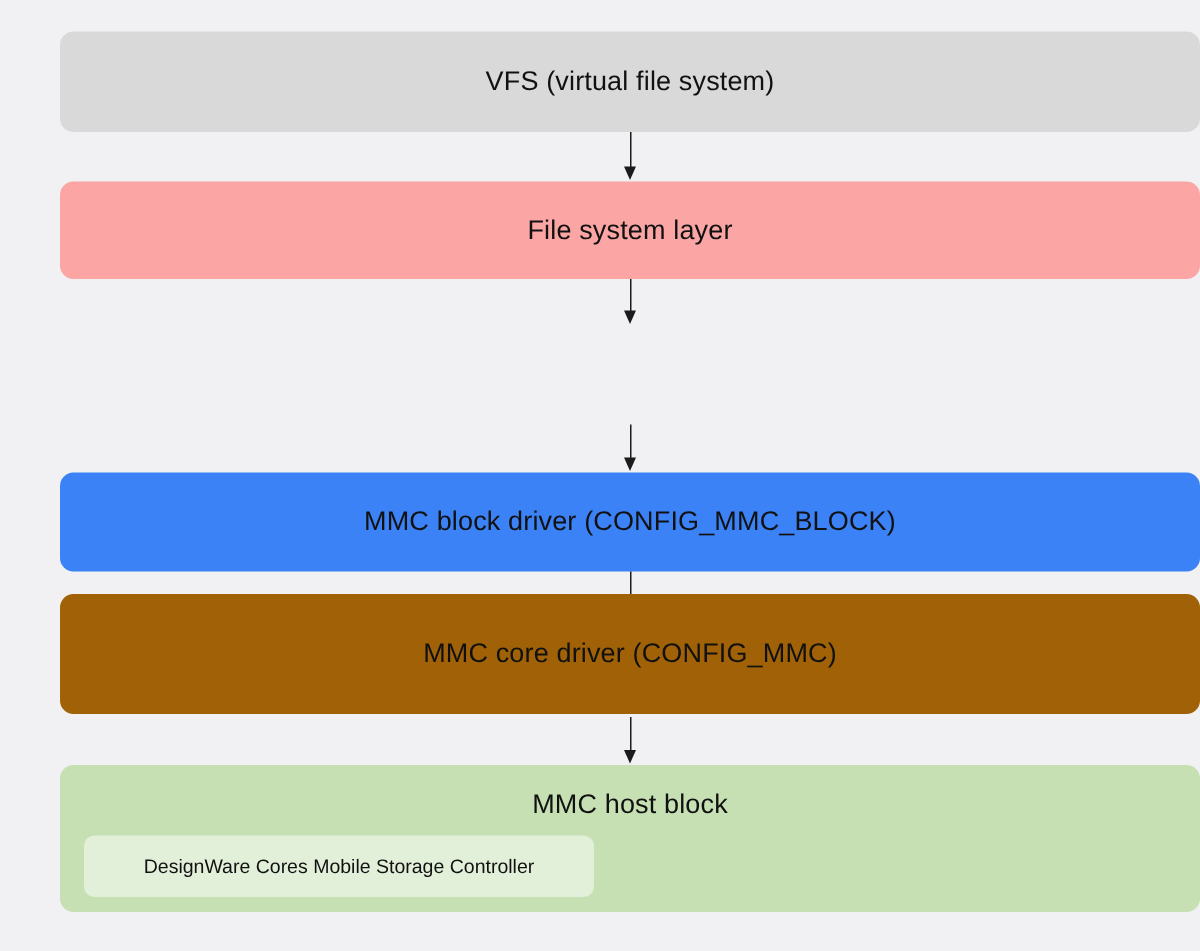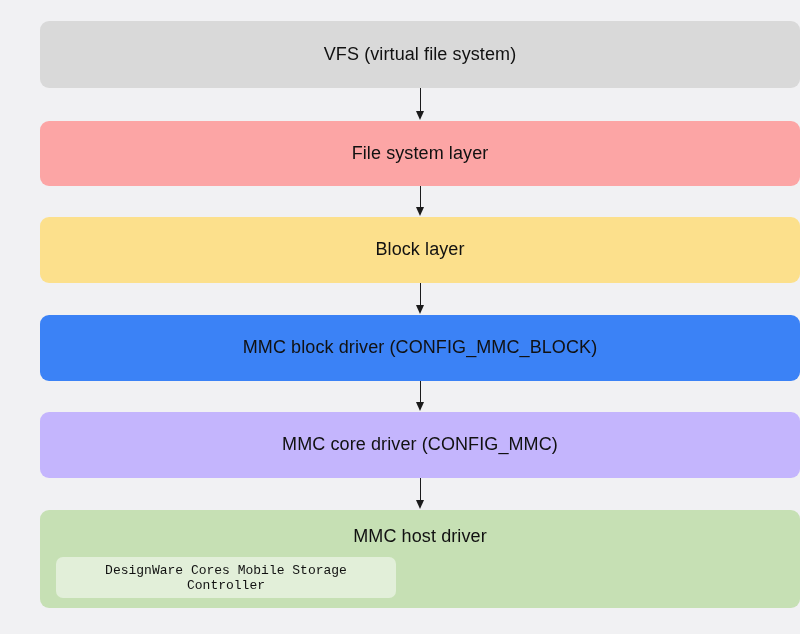--- a/index.html
+++ b/index.html
@@ -33,21 +33,21 @@
     color: #111111;
     font-size: 18px;
     line-height: 1.2;
     text-align: center;
     letter-spacing: 0.1px;
   }
   .layer-box.vfs      { top: 21px;  height: 67px; background: #d9d9d9; }
   .layer-box.fs       { top: 121px; height: 65px; background: #fca5a5; }
   .layer-box.block    { top: 217px; height: 66px; background: #fce08c; }
   .layer-box.mmcblock { top: 315px; height: 66px; background: #3b82f6; }
-  .layer-box.mmccore  { top: 412px; height: 66px; background: #c4b5fd; }
+  .layer-box.mmccore  { top: 396px; height: 80px; background: #a16207; }
   .layer-box.mmchost  {
     top: 510px;
     height: 98px;
     background: #c6e0b4;
     display: block;
     padding: 0;
   }
 
   .host-title {
     position: absolute;
@@ -60,27 +60,26 @@
     line-height: 1.2;
   }
   .sub-box {
     position: absolute;
     top: 557px;
     height: 41px;
     background: #e2efd9;
     border-radius: 7px;
     display: flex;
     align-items: center;
-    justify-content: flex-start;
+    justify-content: center;
     font-size: 13px;
     color: #111111;
     text-align: center;
     box-sizing: border-box;
     padding: 15px 8px;
-    font-family: Liberation Mono, monospace;
   }
   .sub-box.dwc { left: 36px;  width: 340px; }
   .sub-box.sdhc { left: 465px; width: 296px; }
 
   .arrow {
     position: absolute;
     left: 396px;
     width: 9px;
   }
   .arrow .shaft {
@@ -127,23 +126,20 @@
 
   <div class="layer-box fs">
     <span>File system layer</span>
   </div>
 
   <div class="arrow a2">
     <span class="shaft"></span>
     <span class="head"></span>
   </div>
 
-  <div class="layer-box block">
-    <span>Block layer</span>
-  </div>
 
   <div class="arrow a3">
     <span class="shaft"></span>
     <span class="head"></span>
   </div>
 
   <div class="layer-box mmcblock">
     <span>MMC block driver (CONFIG_MMC_BLOCK)</span>
   </div>
 
@@ -155,21 +151,21 @@
   <div class="layer-box mmccore">
     <span>MMC core driver (CONFIG_MMC)</span>
   </div>
 
   <div class="arrow a5">
     <span class="shaft"></span>
     <span class="head"></span>
   </div>
 
   <div class="layer-box mmchost">
-    <div class="host-title">MMC host driver</div>
+    <div class="host-title">MMC host block</div>
   </div>
 
   <div class="sub-box dwc">
     <span>DesignWare Cores Mobile Storage Controller</span>
   </div>
 
 
 </div>
 
 </body></html>

